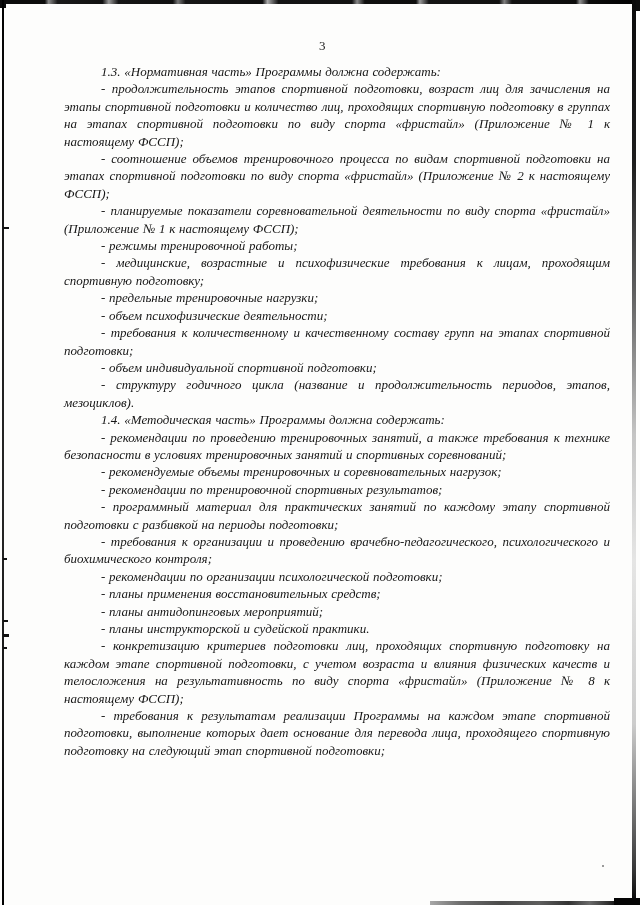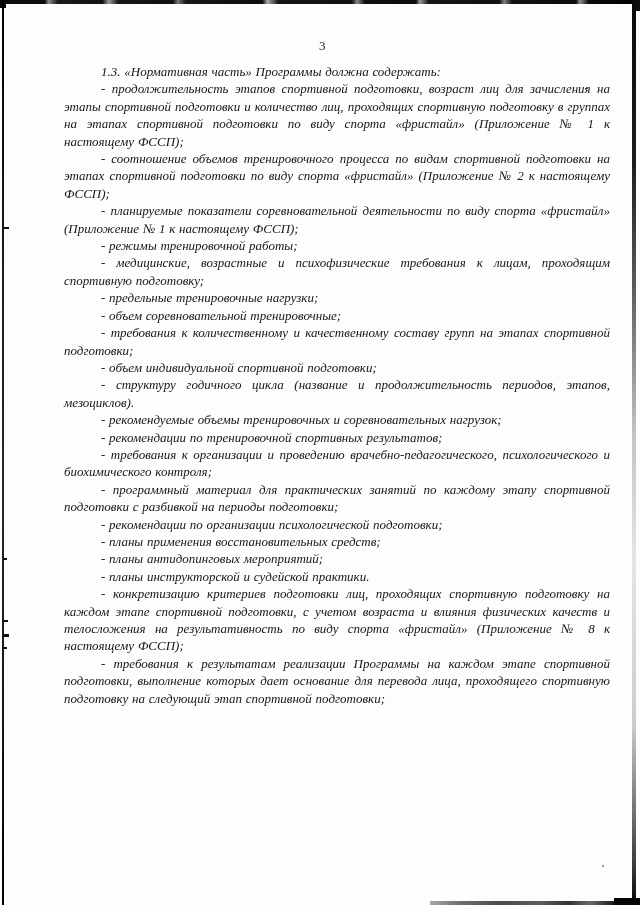--- a/index.html
+++ b/index.html
@@ -108,28 +108,30 @@
   <div class="page-number">3</div>
 
   <div class="text-block">
     <p>1.3. «Нормативная часть» Программы должна содержать:</p>
     <p>- продолжительность этапов спортивной подготовки, возраст лиц для зачисления на этапы спортивной подготовки и количество лиц, проходящих спортивную подготовку в группах на этапах спортивной подготовки по виду спорта «фристайл» (Приложение № 1 к настоящему ФССП);</p>
     <p>- соотношение объемов тренировочного процесса по видам спортивной подготовки на этапах спортивной подготовки по виду спорта «фристайл» (Приложение № 2 к настоящему ФССП);</p>
     <p>- планируемые показатели соревновательной деятельности по виду спорта «фристайл» (Приложение № 1 к настоящему ФССП);</p>
     <p>- режимы тренировочной работы;</p>
     <p>- медицинские, возрастные и психофизические требования к лицам, проходящим спортивную подготовку;</p>
     <p>- предельные тренировочные нагрузки;</p>
-    <p>- объем соревновательной тренировочные;</p>
+    <p>- объем психофизические деятельности;</p>
     <p>- требования к количественному и качественному составу групп на этапах спортивной подготовки;</p>
     <p>- объем индивидуальной спортивной подготовки;</p>
     <p>- структуру годичного цикла (название и продолжительность периодов, этапов, мезоциклов).</p>
+    <p>1.4. «Методическая часть» Программы должна содержать:</p>
+    <p>- рекомендации по проведению тренировочных занятий, а также требования к технике безопасности в условиях тренировочных занятий и спортивных соревнований;</p>
     <p>- рекомендуемые объемы тренировочных и соревновательных нагрузок;</p>
     <p>- рекомендации по тренировочной спортивных результатов;</p>
+    <p>- программный материал для практических занятий по каждому этапу спортивной подготовки с разбивкой на периоды подготовки;</p>
     <p>- требования к организации и проведению врачебно-педагогического, психологического и биохимического контроля;</p>
-    <p>- программный материал для практических занятий по каждому этапу спортивной подготовки с разбивкой на периоды подготовки;</p>
     <p>- рекомендации по организации психологической подготовки;</p>
     <p>- планы применения восстановительных средств;</p>
     <p>- планы антидопинговых мероприятий;</p>
     <p>- планы инструкторской и судейской практики.</p>
     <p>- конкретизацию критериев подготовки лиц, проходящих спортивную подготовку на каждом этапе спортивной подготовки, с учетом возраста и влияния физических качеств и телосложения на результативность по виду спорта «фристайл» (Приложение № 8 к настоящему ФССП);</p>
     <p>- требования к результатам реализации Программы на каждом этапе спортивной подготовки, выполнение которых дает основание для перевода лица, проходящего спортивную подготовку на следующий этап спортивной подготовки;</p>
   </div>
 
 </div>
 

